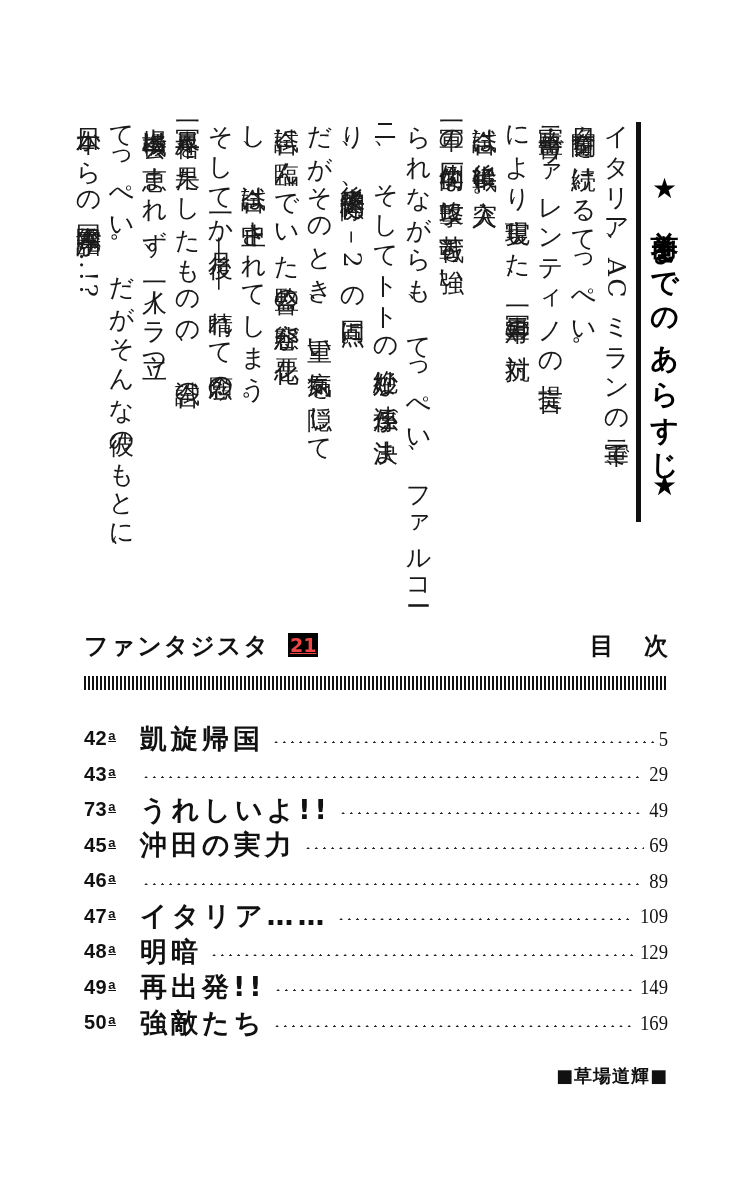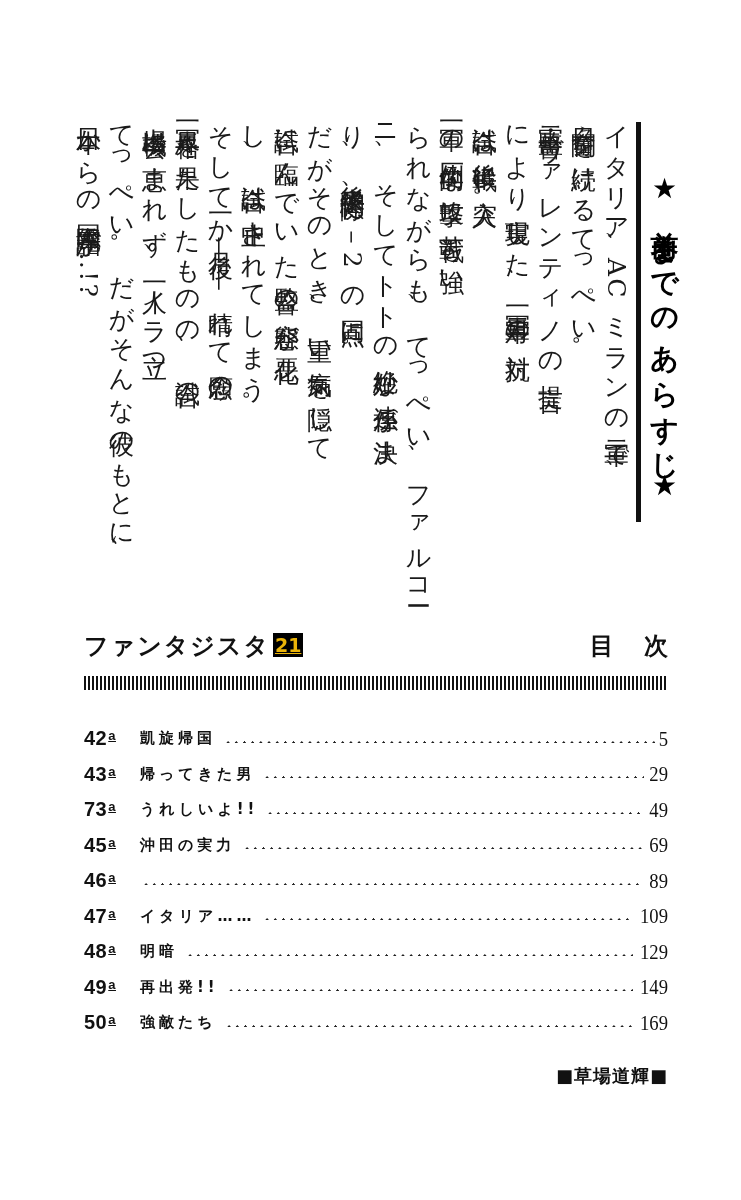--- a/index.html
+++ b/index.html
@@ -7,30 +7,30 @@
 
   
   .synopsis { position:absolute; left:60px; top:108px; width:580px; height:420px; }
   .syn-col { position:absolute; top:0; writing-mode:vertical-rl; font-family:"DejaVu Serif", serif; font-size:25px; line-height:25px; letter-spacing:2.2px; color:#1a1a1a; white-space:nowrap; }
   .heading-bar { position:absolute; left:636px; top:122px; width:5px; height:400px; background:#111; }
   .heading { position:absolute; left:645px; top:172px; writing-mode:vertical-rl; font-family:"DejaVu Sans", sans-serif; font-weight:bold; font-size:28px; letter-spacing:4px; color:#000; }
 
   
   .toc-header { position:absolute; left:84px; top:630px; width:584px; height:36px; }
   .series-title { position:absolute; left:0; top:0; font-family:"DejaVu Sans", sans-serif; font-weight:bold; font-size:24px; letter-spacing:2px; }
-  .vol-badge { display:inline-block; background:#000; color:#eab308; font-size:19px; font-weight:bold; padding:0 2px; margin-left:3px; line-height:24px; vertical-align:2px; letter-spacing:0;text-decoration:underline; }
+  .vol-badge { display:inline-block; background:#000; color:#ef4444; font-size:19px; font-weight:bold; padding:0 2px; margin-left:18px; line-height:24px; vertical-align:2px; letter-spacing:0;text-decoration:underline; }
   .toc-label { position:absolute; right:0; top:0; font-weight:bold; font-size:24px; word-spacing:22px; letter-spacing:0; }
   .barcode { position:absolute; left:84px; top:676px; width:584px; height:14px;
     background: repeating-linear-gradient(90deg, #111 0px, #111 2px, #fff 2px, #fff 4px); }
 
   .toc-list { position:absolute; left:84px; top:702px; width:584px;margin-top:19px; }
   .toc-row { position:relative; height:35.5px; display:flex; align-items:center; font-size:22px; }
   .ch-num { width:56px; font-family:"Liberation Sans Narrow","Liberation Sans", sans-serif; font-weight:bold; font-size:20px; letter-spacing:0.5px; }
   .ch-num .sup { font-size:13px; text-decoration:underline; vertical-align:5px; margin-left:1px; }
-  .ch-title { font-family:"DejaVu Sans", sans-serif; font-weight:bold; font-size:15px; letter-spacing:4px; white-space:nowrap; padding-right:6px; background:#fff; }
+  .ch-title { font-family:"DejaVu Sans", sans-serif; font-weight:bold; font-size:27px; letter-spacing:4px; white-space:nowrap; padding-right:6px; background:#fff; }
   .leader { flex:1; height:2px; margin:0 2px; background-image:radial-gradient(circle, #222 1px, transparent 1.3px); background-size:8.2px 3px; background-repeat:repeat-x; align-self:center; margin-top:6px; }
   .page-num { font-family:"Liberation Serif", serif; font-size:22px; letter-spacing:0; text-align:right; transform:scaleX(0.85); transform-origin:right center; }
 
   .author { position:absolute; right:73px; top:1064px; font-weight:bold; font-size:18px; letter-spacing:1px; }
 </style>
 </head>
 <body>
 
 <div class="heading-bar"></div>
 <div class="heading">★前巻までのあらすじ★</div>
@@ -65,21 +65,20 @@
 
 <div class="toc-list">
   <div class="toc-row">
     <span class="ch-num"><span>42</span><span class="sup">a</span></span>
     <span class="ch-title">凱旋帰国</span>
     <span class="leader"></span>
     <span class="page-num">5</span>
   </div>
   <div class="toc-row">
     <span class="ch-num"><span>43</span><span class="sup">a</span></span>
-    <span class="ch-title">帰ってきた男</span>
     <span class="leader"></span>
     <span class="page-num">29</span>
   </div>
   <div class="toc-row">
     <span class="ch-num"><span>73</span><span class="sup">a</span></span>
     <span class="ch-title">うれしいよ!!</span>
     <span class="leader"></span>
     <span class="page-num">49</span>
   </div>
   <div class="toc-row">

